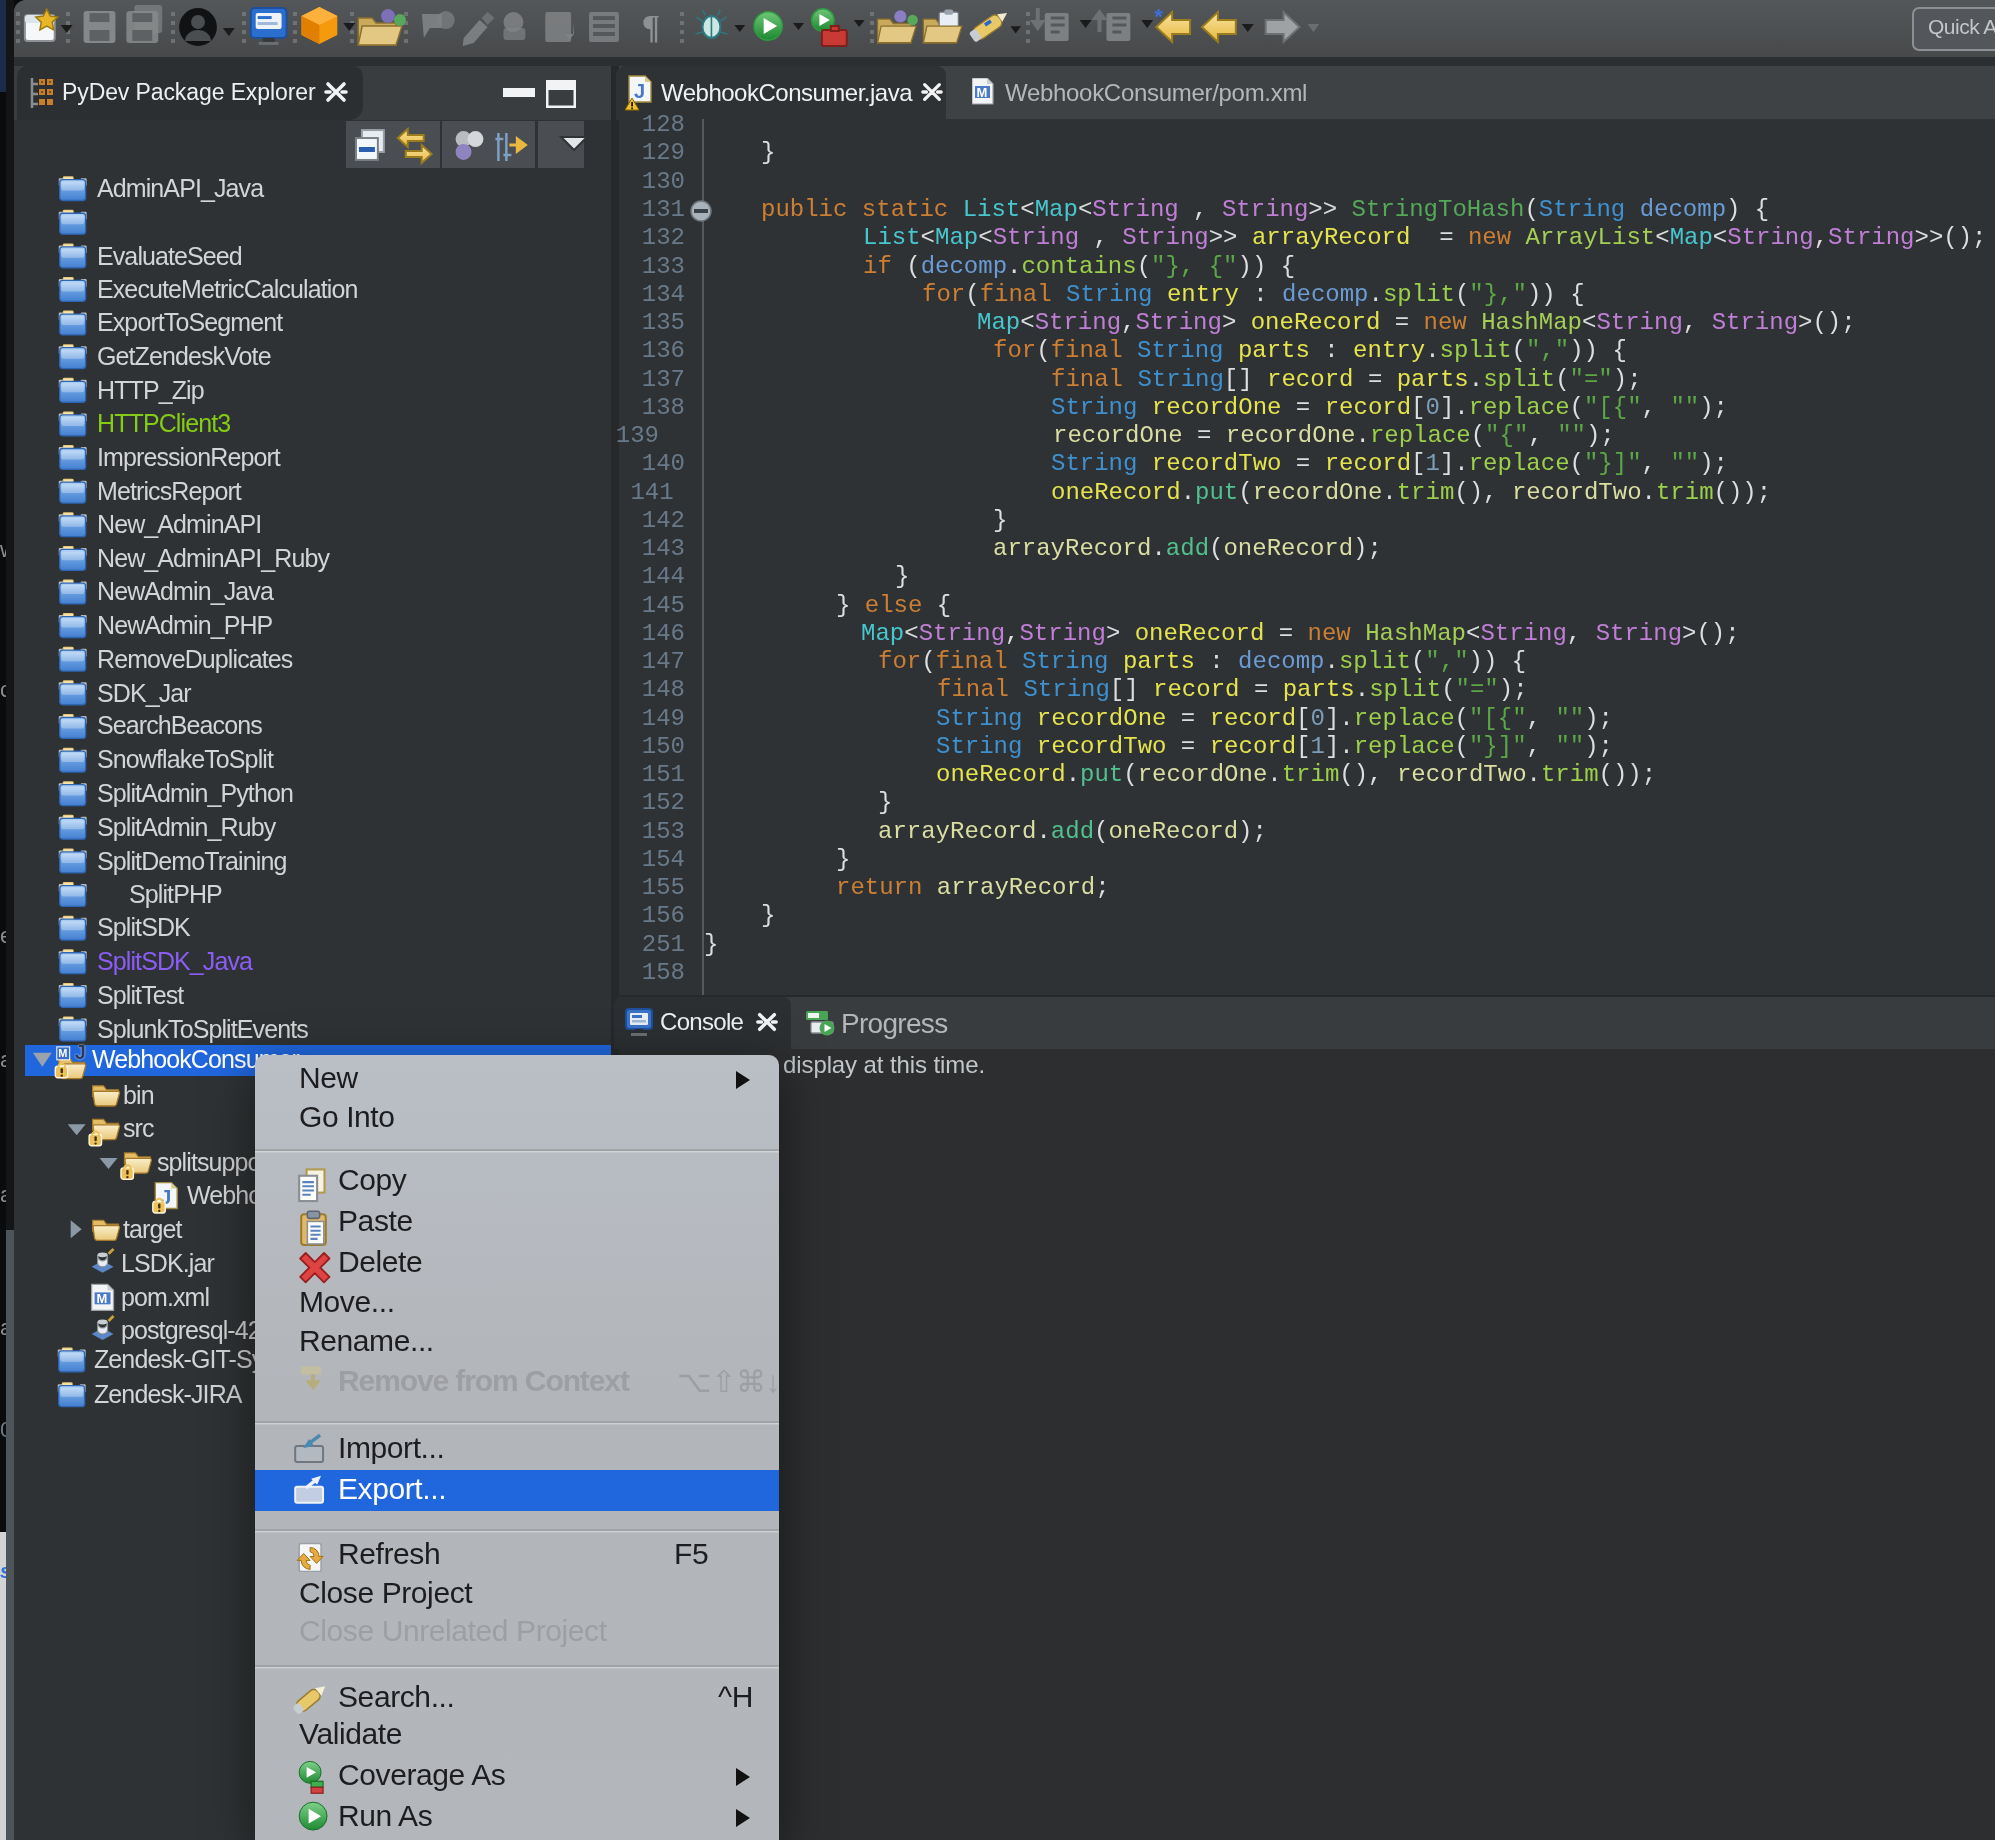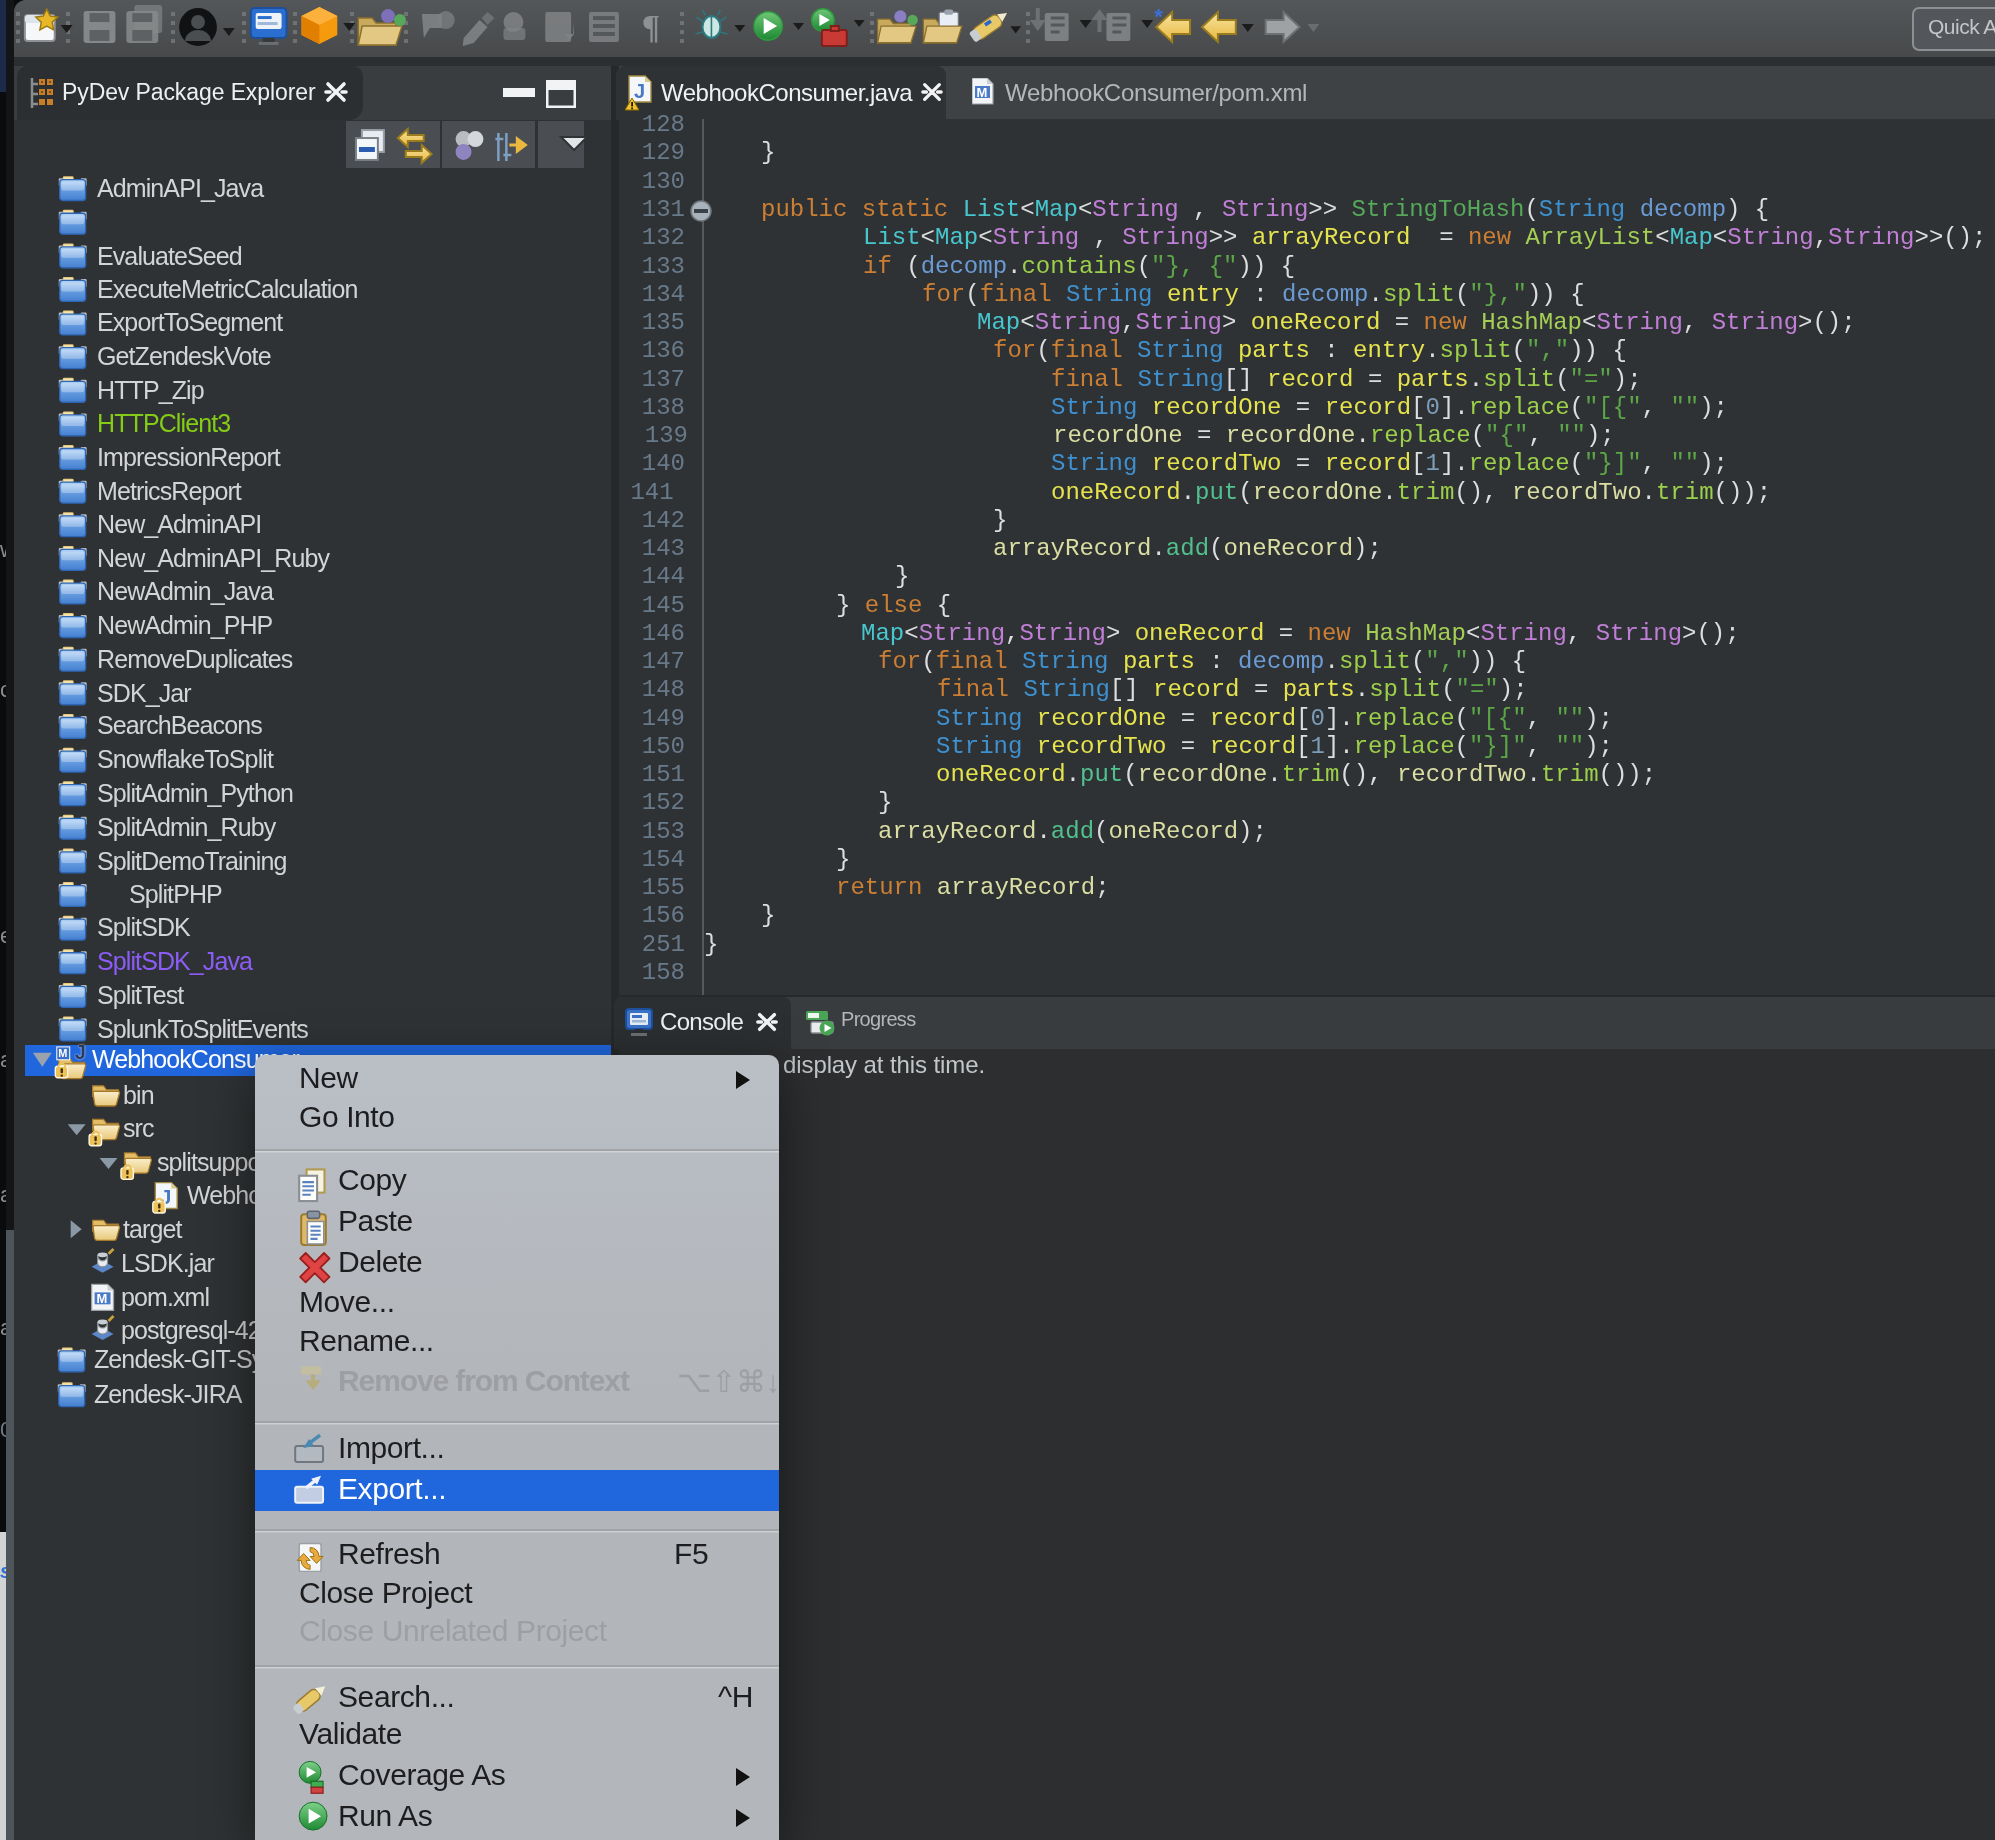--- a/index.html
+++ b/index.html
@@ -415,21 +415,21 @@
 <div class="ab ln" style="left:619px;top:281px;">134</div>
 <div class="ab code" style="left:922px;top:281px;"><span class="kw">for</span><span class="pn">(</span><span class="kw">final</span><span class="pn"> </span><span class="bl">String</span><span class="pn"> </span><span class="va">entry</span><span class="pn"> : </span><span class="pa">decomp</span><span class="pn">.</span><span class="mg">split</span><span class="pn">(</span><span class="st">"},"</span><span class="pn">)) {</span></div>
 <div class="ab ln" style="left:619px;top:309px;">135</div>
 <div class="ab code" style="left:977px;top:309px;"><span class="cy">Map</span><span class="pn">&lt;</span><span class="pu">String</span><span class="pn">,</span><span class="pu">String</span><span class="pn">&gt; </span><span class="va">oneRecord</span><span class="pn"> = </span><span class="kw">new</span><span class="pn"> </span><span class="cl">HashMap</span><span class="pn">&lt;</span><span class="pu">String</span><span class="pn">, </span><span class="pu">String</span><span class="pn">&gt;();</span></div>
 <div class="ab ln" style="left:619px;top:337px;">136</div>
 <div class="ab code" style="left:993px;top:337px;"><span class="kw">for</span><span class="pn">(</span><span class="kw">final</span><span class="pn"> </span><span class="bl">String</span><span class="pn"> </span><span class="va">parts</span><span class="pn"> : </span><span class="va">entry</span><span class="pn">.</span><span class="mg">split</span><span class="pn">(</span><span class="st">","</span><span class="pn">)) {</span></div>
 <div class="ab ln" style="left:619px;top:366px;">137</div>
 <div class="ab code" style="left:1051px;top:366px;"><span class="kw">final</span><span class="pn"> </span><span class="bl">String</span><span class="pn">[] </span><span class="va">record</span><span class="pn"> = </span><span class="va">parts</span><span class="pn">.</span><span class="mg">split</span><span class="pn">(</span><span class="st">"="</span><span class="pn">);</span></div>
 <div class="ab ln" style="left:619px;top:394px;">138</div>
 <div class="ab code" style="left:1051px;top:394px;"><span class="bl">String</span><span class="pn"> </span><span class="va">recordOne</span><span class="pn"> = </span><span class="va">record</span><span class="pn">[</span><span class="nu">0</span><span class="pn">].</span><span class="mg">replace</span><span class="pn">(</span><span class="st">"[{"</span><span class="pn">, </span><span class="st">""</span><span class="pn">);</span></div>
-<div class="ab ln" style="left:622px;top:422px;">139</div>
+<div class="ab ln" style="left:593px;top:422px;">139</div>
 <div class="ab code" style="left:1053px;top:422px;"><span class="vp">recordOne</span><span class="pn"> = </span><span class="vp">recordOne</span><span class="pn">.</span><span class="mg">replace</span><span class="pn">(</span><span class="st">"{"</span><span class="pn">, </span><span class="st">""</span><span class="pn">);</span></div>
 <div class="ab ln" style="left:619px;top:450px;">140</div>
 <div class="ab code" style="left:1051px;top:450px;"><span class="bl">String</span><span class="pn"> </span><span class="va">recordTwo</span><span class="pn"> = </span><span class="va">record</span><span class="pn">[</span><span class="nu">1</span><span class="pn">].</span><span class="mg">replace</span><span class="pn">(</span><span class="st">"}]"</span><span class="pn">, </span><span class="st">""</span><span class="pn">);</span></div>
 <div class="ab ln" style="left:619px;top:479px;text-align:center;">141</div>
 <div class="ab code" style="left:1051px;top:479px;"><span class="va">oneRecord</span><span class="pn">.</span><span class="me">put</span><span class="pn">(</span><span class="vp">recordOne</span><span class="pn">.</span><span class="mg">trim</span><span class="pn">(), </span><span class="vp">recordTwo</span><span class="pn">.</span><span class="mg">trim</span><span class="pn">());</span></div>
 <div class="ab ln" style="left:619px;top:507px;">142</div>
 <div class="ab code" style="left:993px;top:507px;"><span class="pn">}</span></div>
 <div class="ab ln" style="left:619px;top:535px;">143</div>
 <div class="ab code" style="left:993px;top:535px;"><span class="vp">arrayRecord</span><span class="pn">.</span><span class="me">add</span><span class="pn">(</span><span class="vp">oneRecord</span><span class="pn">);</span></div>
 <div class="ab ln" style="left:619px;top:563px;">144</div>
@@ -480,21 +480,21 @@
 <svg class="ab" style="left:756px;top:1011px;width:22px;height:22px;" viewBox="0 0 24 24">
       <path d="M4 4 L20 20 M20 4 L4 20 M2 12 h4 M18 12 h4" stroke="#f2f3f4" stroke-width="3.8" stroke-linecap="round"></path>
     </svg>
 <svg class="ab" style="left:806px;top:1009px;width:30px;height:28px;" viewBox="0 0 30 28">
 <rect x="0" y="2" width="22" height="9" rx="1.5" fill="#4aa455"></rect>
       <rect x="2" y="4" width="11" height="5" fill="#eef5ef"></rect>
 <rect x="5" y="13" width="22" height="11" rx="1.5" fill="#e9edf0" stroke="#8a8f94" stroke-width="1.3"></rect>
 <circle cx="21" cy="19" r="7.5" fill="#4aa455"></circle>
       <path d="M18.5 15 L25.5 19 L18.5 23 Z" fill="#fff"></path>
     </svg>
-<div class="ab" style="left:841px;top:1008px;width:119px;height:30px;font-size:20px;letter-spacing:-0.7px;color:#b4b6b8;">Progress</div>
+<div class="ab" style="left:841px;top:1008px;width:119px;height:30px;font-size:28px;letter-spacing:-0.7px;color:#b4b6b8;">Progress</div>
 <div class="ab" style="left:619px;top:1049px;width:1377px;height:792px;background:#2c2e30;"></div>
 <div class="ab" style="left:783px;top:1051px;width:398px;height:28px;font-size:24px;letter-spacing:-0.1px;color:#c3c6c8;">display at this time.</div>
 <div class="ab" style="left:255px;top:1055px;width:524px;height:786px;background:linear-gradient(#babfc6,#b2b5b9 45%,#b3b6ba);border-radius:10px 10px 0 0;box-shadow:0 14px 50px rgba(0,0,0,.5);"></div>
 <div class="ab mi" style="left:299px;top:1061px;width:428px;height:36px;">New</div>
 <svg class="ab" style="left:734px;top:1071px;width:18px;height:18px;" viewBox="0 0 18 18">
       <path d="M2 0 L16 9 L2 18 Z" fill="#111"></path>
     </svg>
 <div class="ab mi" style="left:299px;top:1100px;width:428px;height:36px;">Go Into</div>
 <div class="ab" style="left:255px;top:1149px;width:524px;height:1.6px;background:#a0a4a9;box-shadow:0 1.5px 0 rgba(255,255,255,.35);"></div>
 <div class="ab mi" style="left:338px;top:1163px;width:428px;height:36px;">Copy</div>

